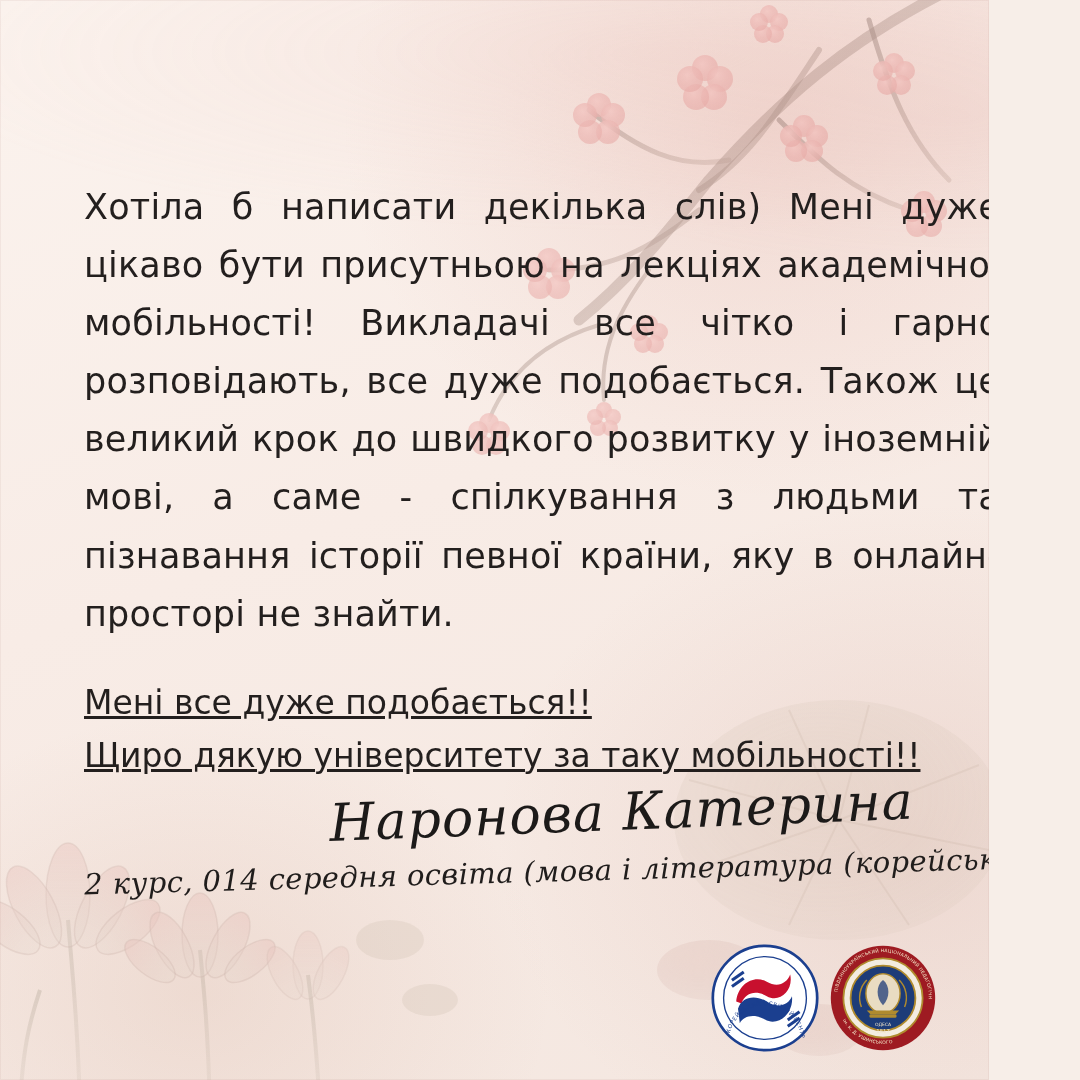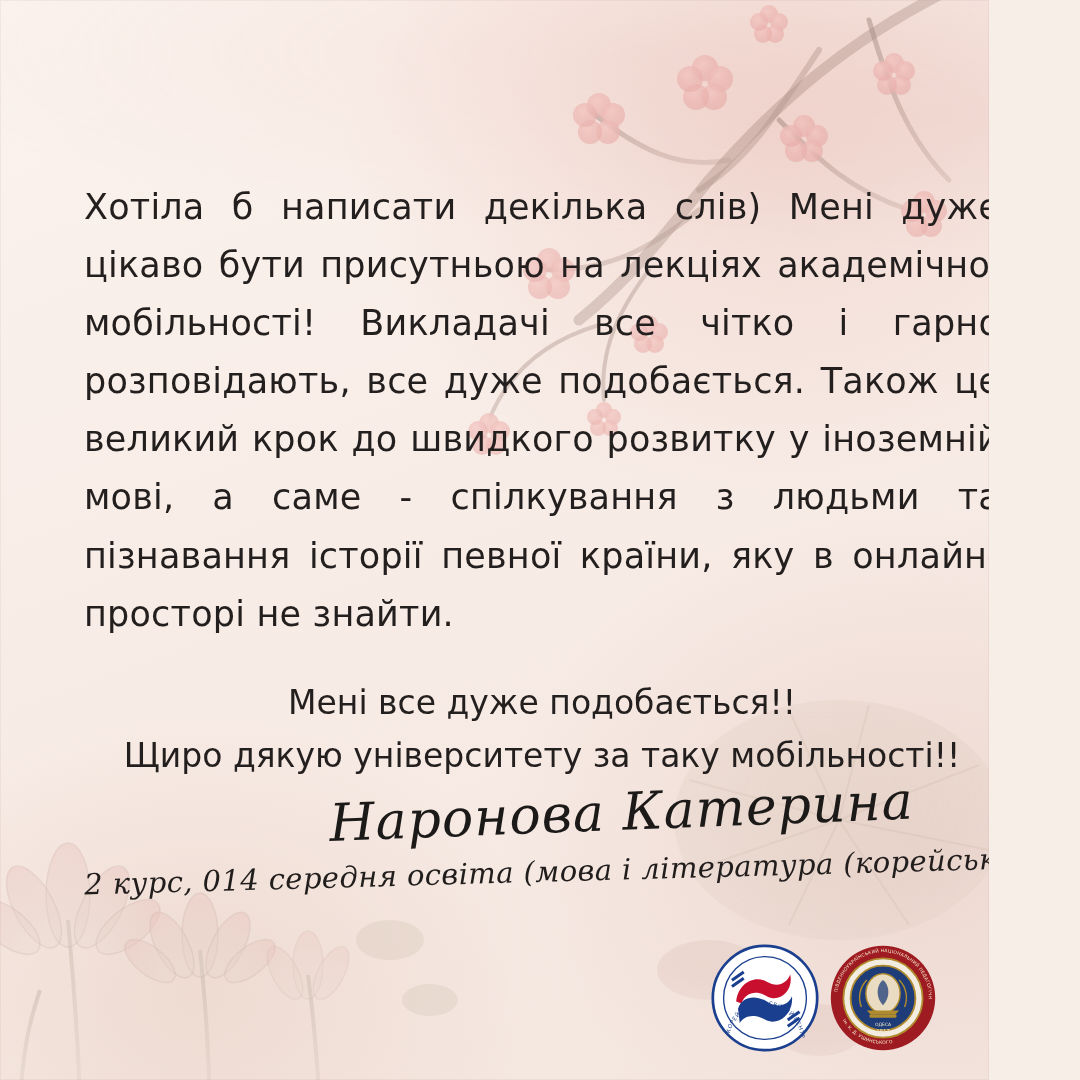--- a/index.html
+++ b/index.html
@@ -85,25 +85,25 @@
     text-justify: inter-word;
     font-size: 35px;
     line-height: 1.66;
     letter-spacing: 0.2px;
     color: #231f1e;
     font-family: "DejaVu Sans", sans-serif;
     font-weight: 400;
   }
   .closing {
     margin-top: 34px;
-    text-align: center;
     color: #231f1e;
     font-family: "DejaVu Sans", sans-serif;
     font-size: 33px;
     line-height: 1.6;
+    text-decoration: underline;
   }
   .closing div {
     white-space: nowrap;
   }
 
   
   .signature-wrap {
     position: absolute;
     left: 84px;
     right: 60px;

